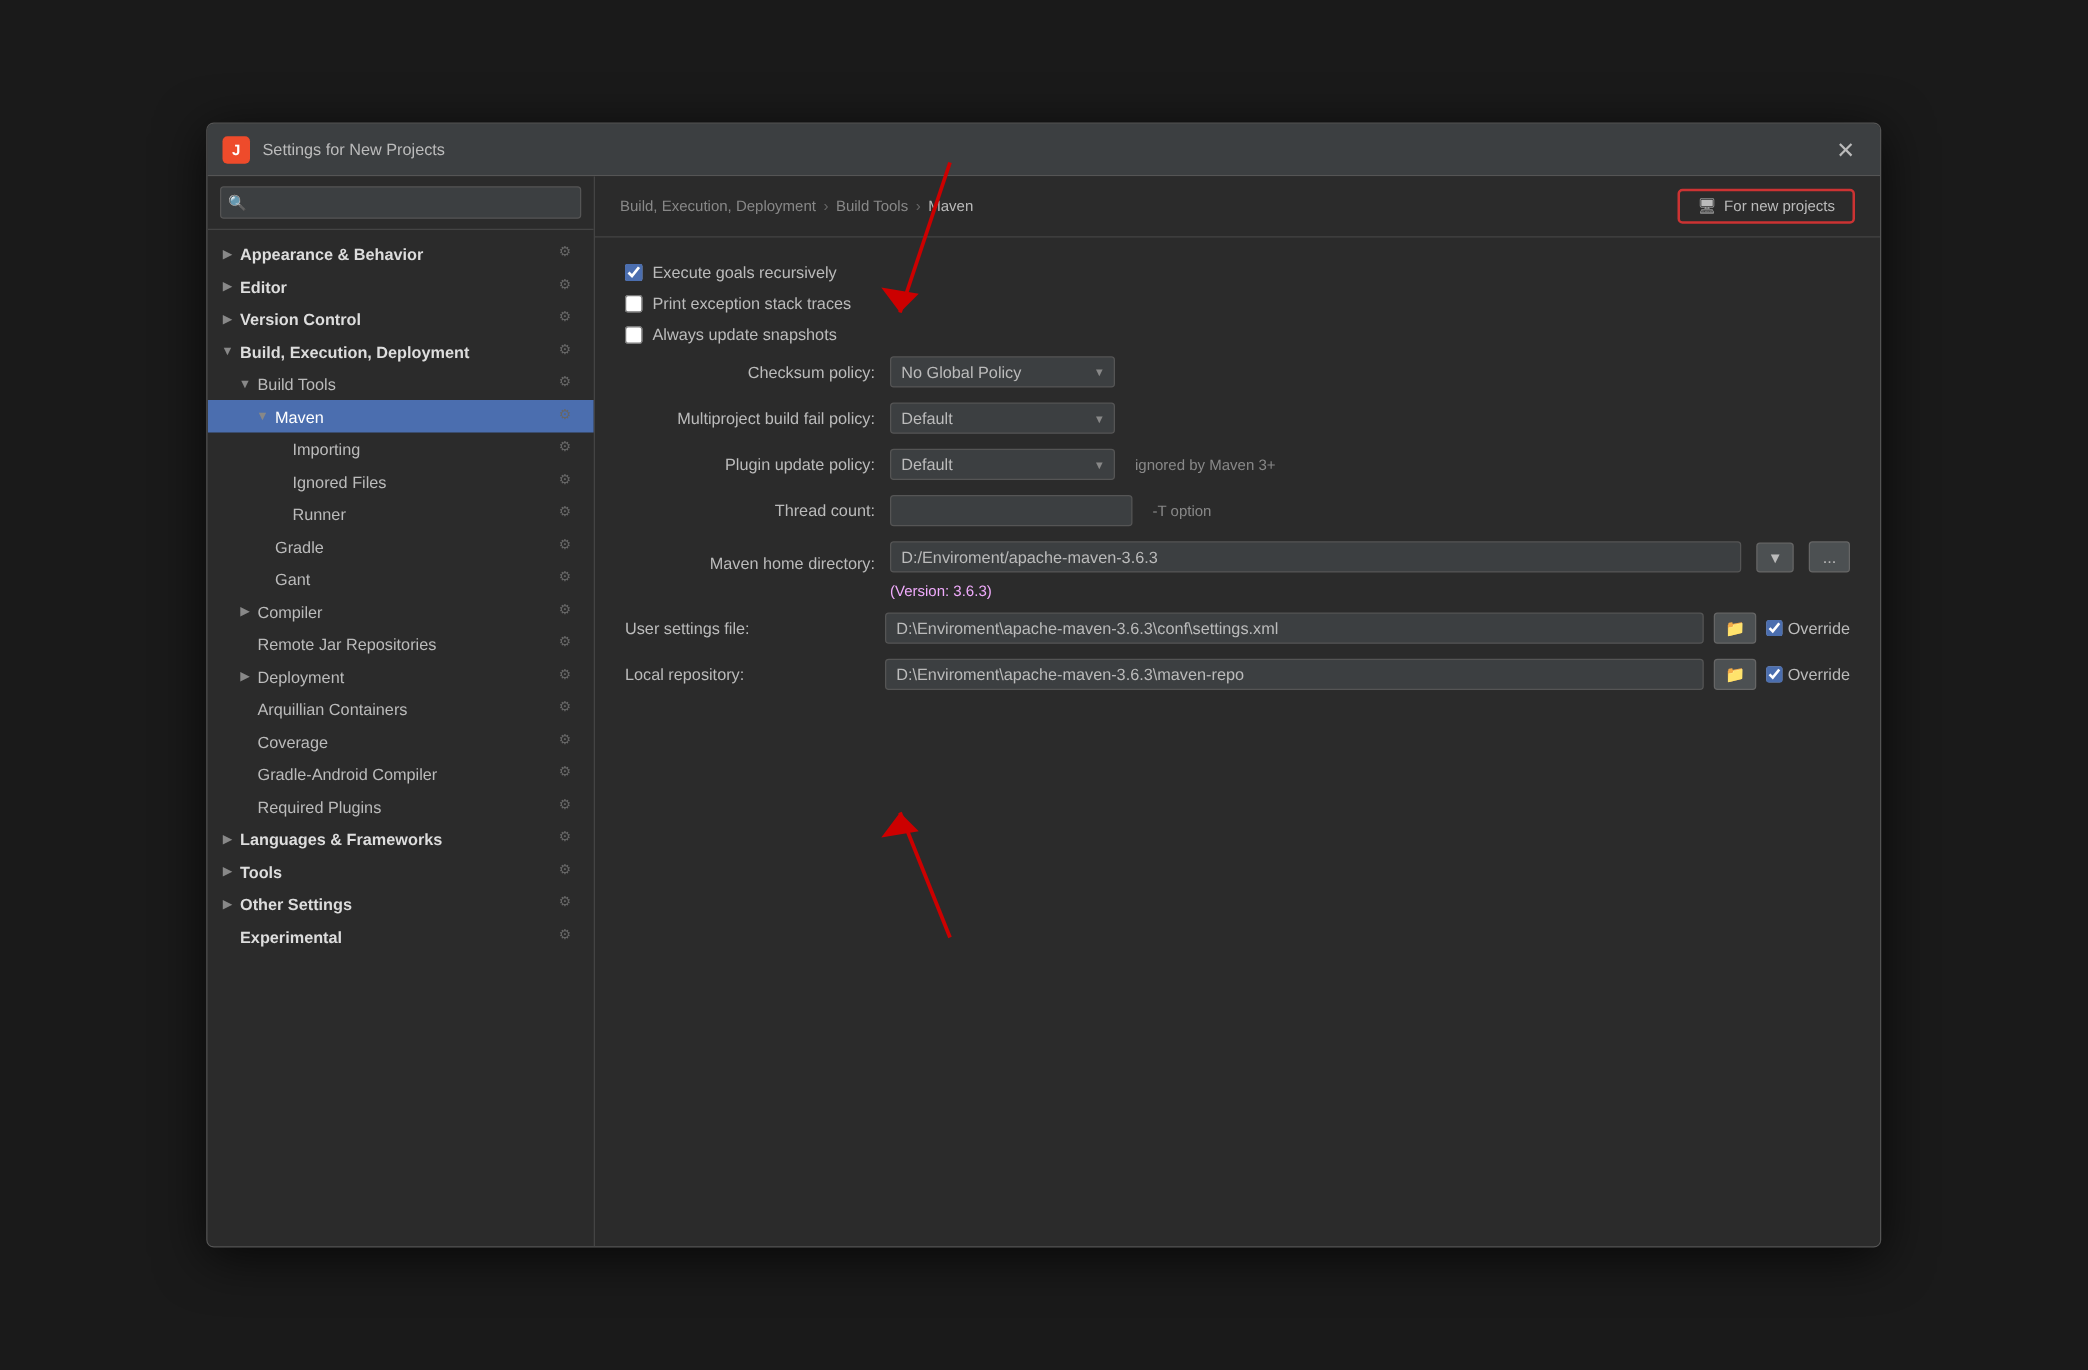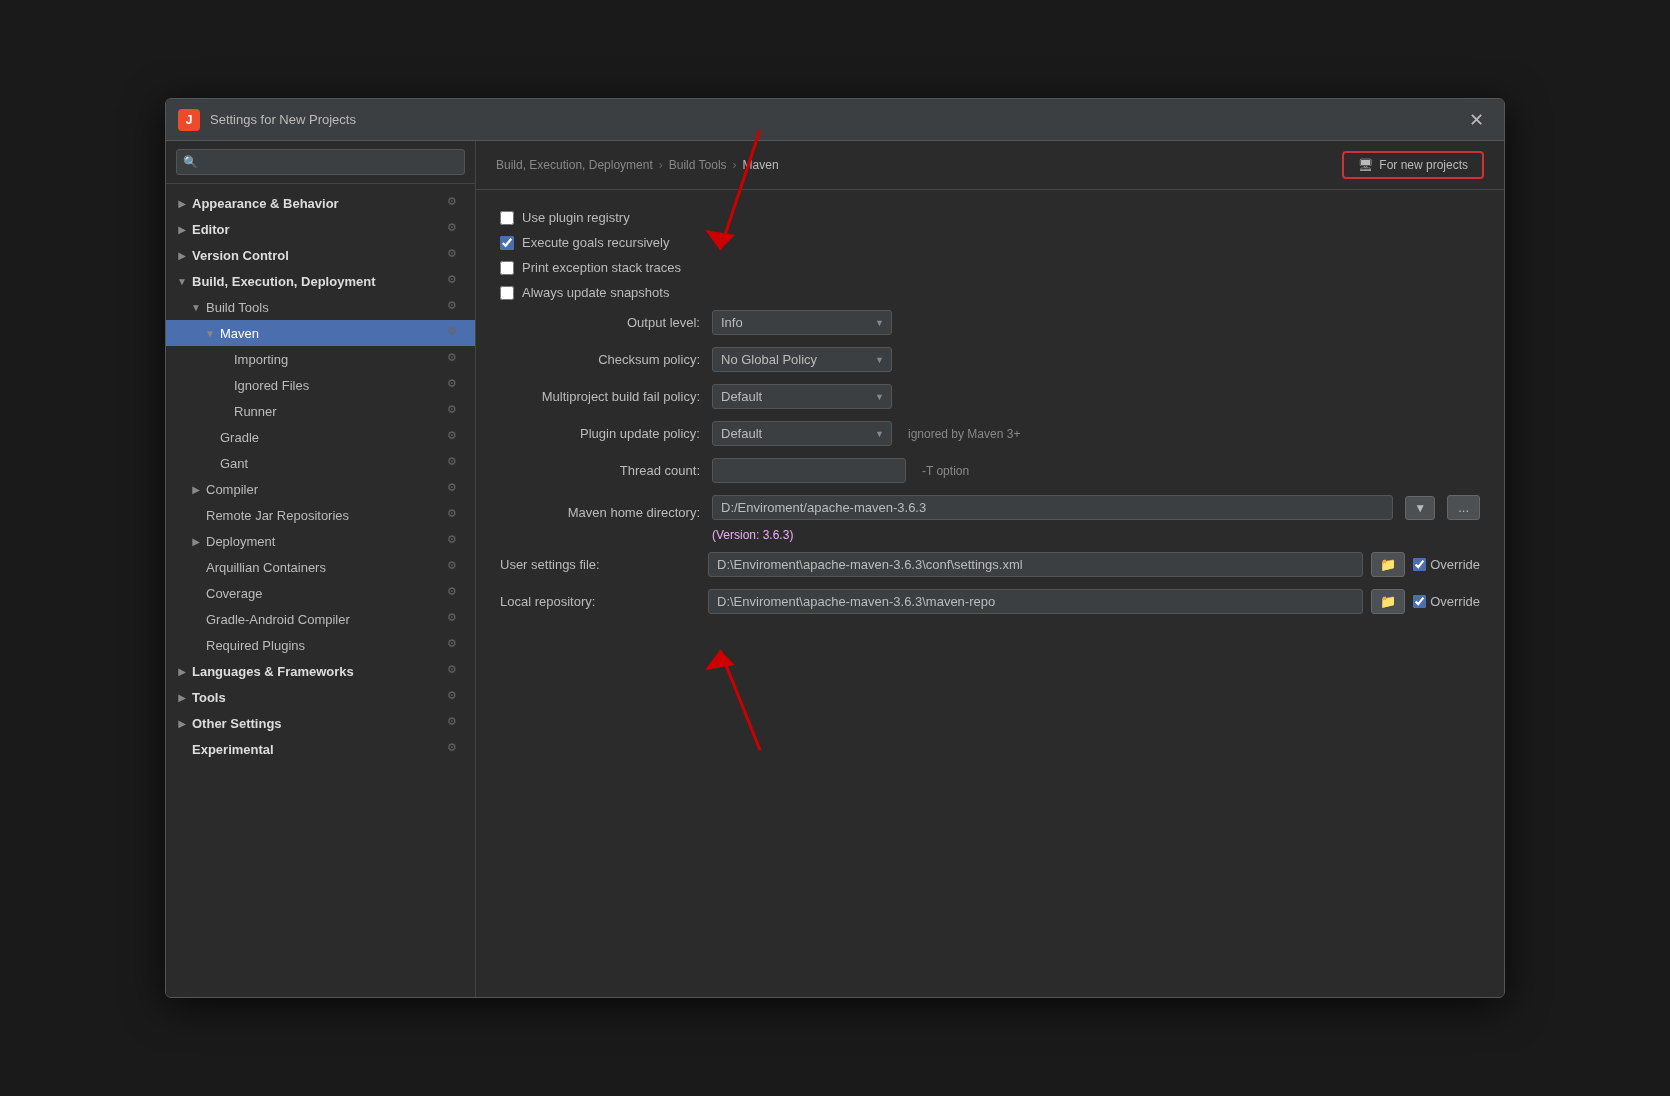--- a/index.html
+++ b/index.html
@@ -514,49 +514,34 @@
         <span class="breadcrumb-current">Maven</span>
         <button class="for-new-projects-btn">
           <span>🖥</span>
           <span>For new projects</span>
         </button>
       </div>
 
       <div class="main-content">
 
         <div class="checkbox-row">
-          <input type="checkbox" id="use-plugin-registry" style="">
-          <label class="checkbox-label" for="use-plugin-registry">Use plugin registry</label>
-        </div>
-        <div class="checkbox-row">
           <input type="checkbox" id="execute-goals" checked="" style="">
           <label class="checkbox-label" for="execute-goals">Execute goals recursively</label>
         </div>
         <div class="checkbox-row">
           <input type="checkbox" id="print-exception" style="">
           <label class="checkbox-label" for="print-exception">Print exception stack traces</label>
         </div>
         <div class="checkbox-row">
           <input type="checkbox" id="always-update" style="">
           <label class="checkbox-label" for="always-update">Always update snapshots</label>
         </div>
 
         <div class="form-section">
 
-          <div class="form-row">
-            <span class="form-label">Output level:</span>
-            <div class="select-wrapper">
-              <select class="form-select">
-                <option>Info</option>
-                <option>Debug</option>
-                <option>Error</option>
-                <option>Warning</option>
-              </select>
-            </div>
-          </div>
 
           <div class="form-row">
             <span class="form-label">Checksum policy:</span>
             <div class="select-wrapper">
               <select class="form-select">
                 <option>No Global Policy</option>
                 <option>Fail</option>
                 <option>Warn</option>
                 <option>Ignore</option>
               </select>

